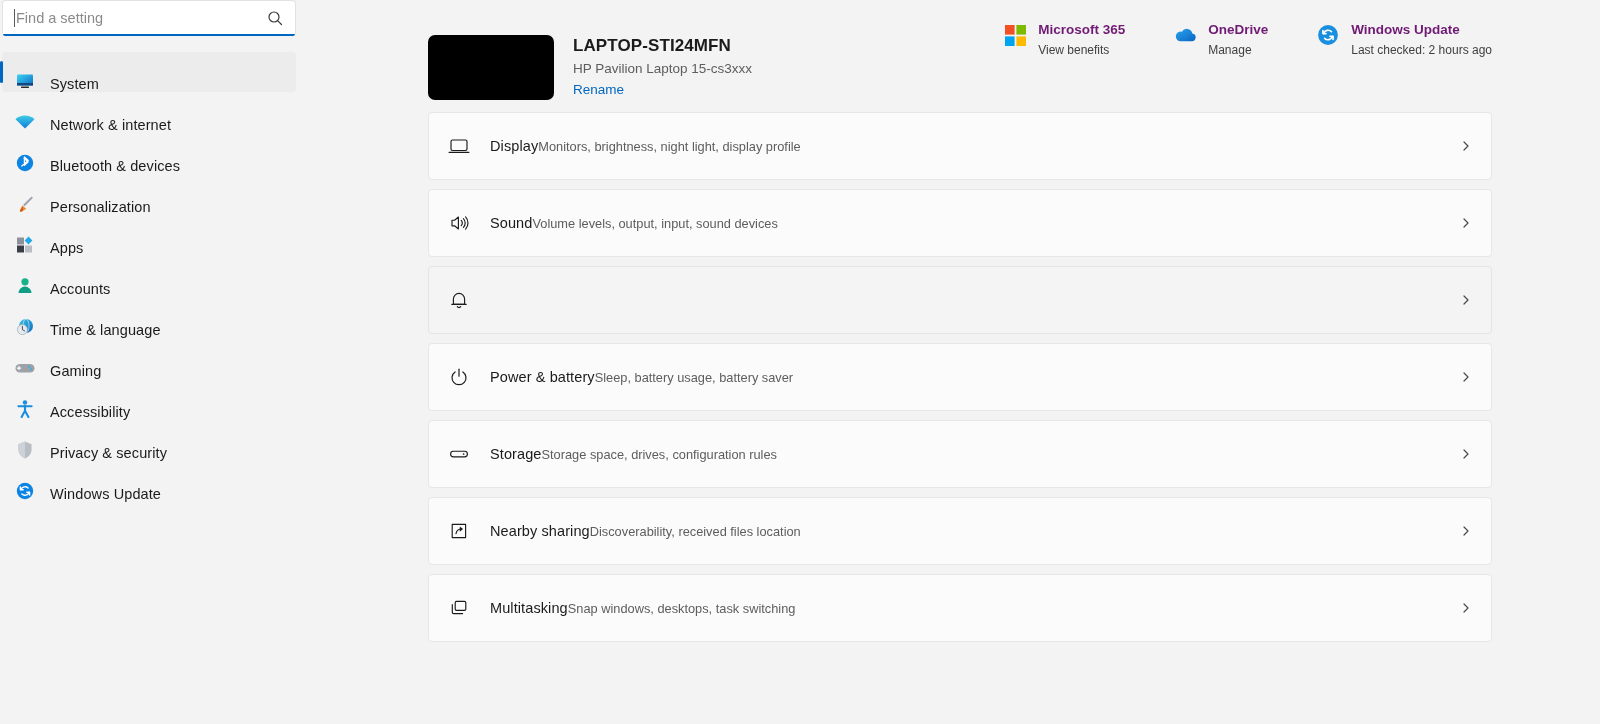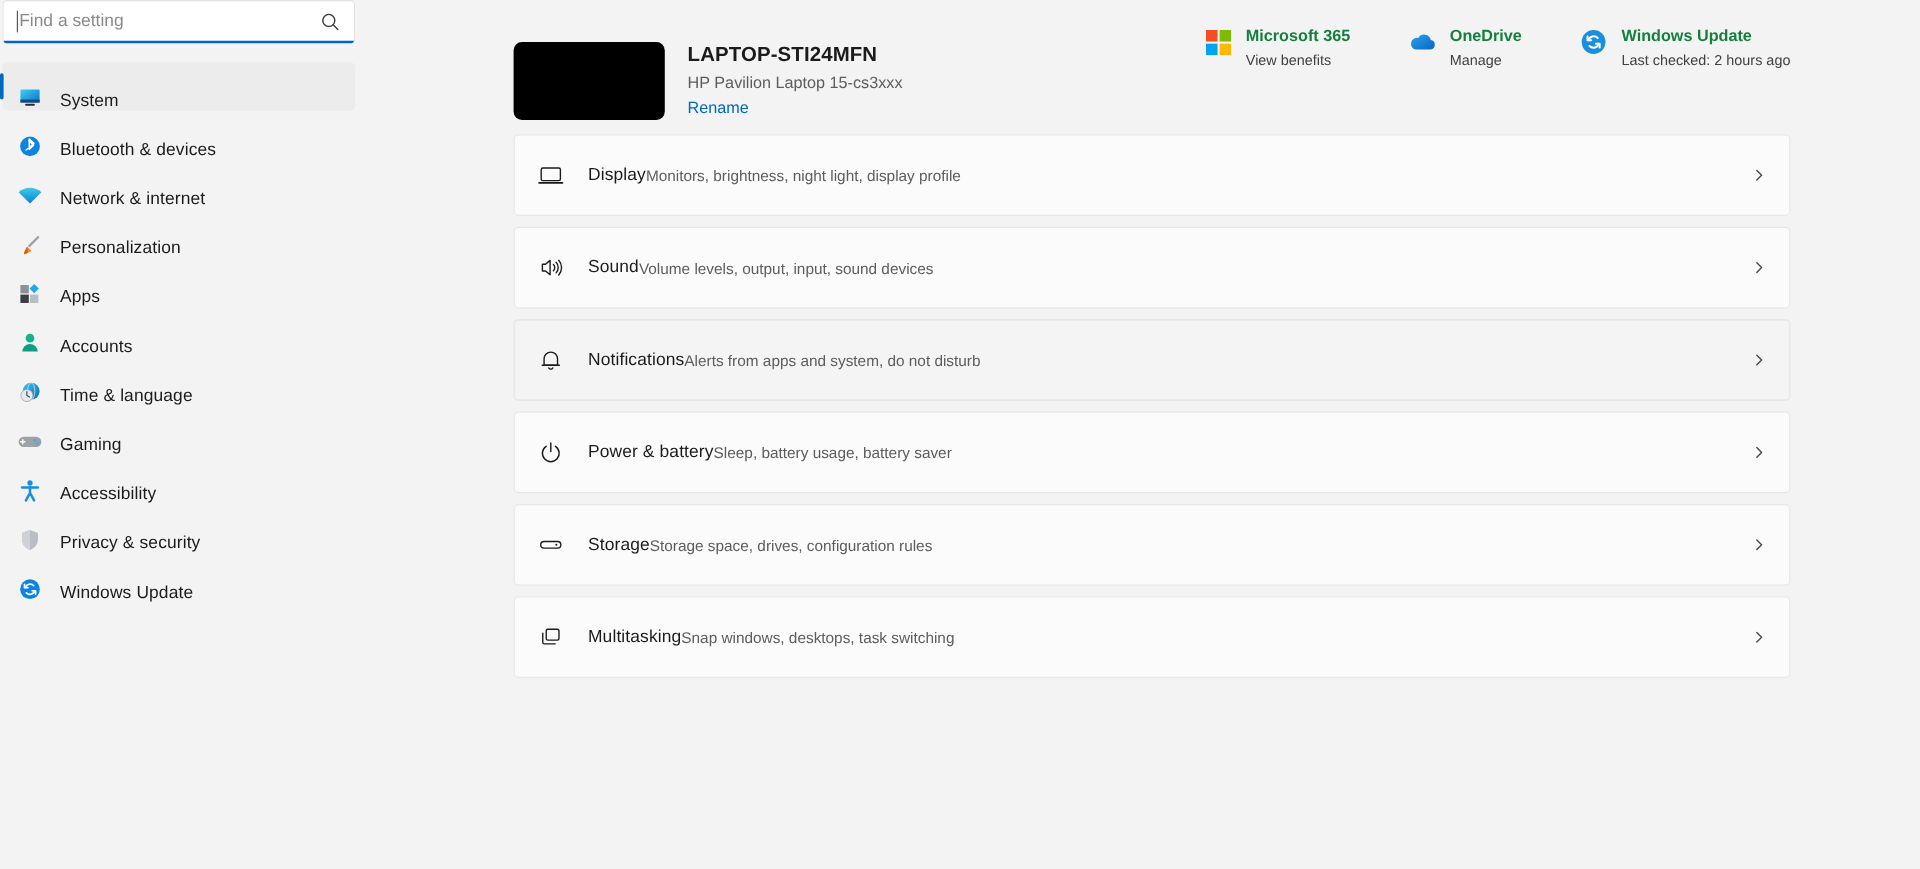--- a/index.html
+++ b/index.html
@@ -125,21 +125,21 @@
     padding: 3px 6px;
     cursor: default;
   }
   .status-card + .status-card { margin-left: 36px; }
   .status-icon {
     width: 24px; height: 24px; margin-right: 11px; margin-top: 2px;
     display: flex; align-items: center; justify-content: center;
     flex: 0 0 24px;
   }
   .status-title {
-    font-size: 13.5px; font-weight: bold; color: #15803d; line-height: 18px;
+    font-size: 13.5px; font-weight: bold; color: #701a75; line-height: 18px;
   }
   .status-sub {
     font-size: 12px; color: #404040; line-height: 18px; margin-top: 2px;
   }
 
   
   .settings-list {
     padding: 12px 0 0 0;
     margin-left: 118px;
     width: 1064px;
@@ -210,41 +210,41 @@
             <rect x="2" y="3.5" width="16" height="11" rx="1" fill="url(#g-mon)"></rect>
             <rect x="2" y="12" width="16" height="2.5" fill="#14477e"></rect>
             <rect x="6" y="15.5" width="8" height="1.6" rx=".6" fill="#2b2b2b"></rect>
           </svg>
         </span>
         <span class="nav-label">System</span>
       </div>
 
       <div class="nav-item">
         <span class="nav-icon">
-          <svg width="20" height="20" viewBox="0 0 20 20">
-            <circle cx="10" cy="10" r="8.2" fill="#0c84e4"></circle>
-            <path d="M9 5.2 13 9l-3.6 3.3V3.9l3.9 3.6L6.8 13" fill="none" stroke="#fff" stroke-width="1.25" stroke-linejoin="round" stroke-linecap="round"></path>
-          </svg>
-        </span>
-        <span class="nav-label">Bluetooth &amp; devices</span>
-      </div>
-
-      <div class="nav-item">
-        <span class="nav-icon">
           <svg width="22" height="20" viewBox="0 0 22 20">
             <defs>
                 <linearGradient id="g-wifi" x1="0" y1="0" x2="0" y2="1">
               <stop offset="0" stop-color="#3fcce3"></stop>
                   <stop offset="1" stop-color="#0c7ddb"></stop>
             </linearGradient>
               </defs>
             <path d="M1.5 7.2C4 4.8 7.4 3.5 11 3.5s7 1.3 9.5 3.7L11 16.6z" fill="url(#g-wifi)"></path>
           </svg>
         </span>
         <span class="nav-label">Network &amp; internet</span>
+      </div>
+
+      <div class="nav-item">
+        <span class="nav-icon">
+          <svg width="20" height="20" viewBox="0 0 20 20">
+            <circle cx="10" cy="10" r="8.2" fill="#0c84e4"></circle>
+            <path d="M9 5.2 13 9l-3.6 3.3V3.9l3.9 3.6L6.8 13" fill="none" stroke="#fff" stroke-width="1.25" stroke-linejoin="round" stroke-linecap="round"></path>
+          </svg>
+        </span>
+        <span class="nav-label">Bluetooth &amp; devices</span>
       </div>
 
       <div class="nav-item">
         <span class="nav-icon">
           <svg width="20" height="20" viewBox="0 0 20 20">
             <path d="M16.6 2.4 8.2 10.8l1.4 1.4 8.4-8.4z" fill="#9aa3ad"></path>
             <path d="M7.6 11.4 5 16.6c-.3.7.4 1.4 1.1 1.1l5.2-2.6z" fill="#f08a2e"></path>
             <path d="M7.6 11.4 5 16.6c-.3.7.4 1.4 1.1 1.1l2-1z" fill="#d65f12"></path>
           </svg>
         </span>
@@ -439,24 +439,20 @@
       </div>
 
       <div class="setting-row hover">
         <span class="setting-icon">
           <svg width="22" height="22" viewBox="0 0 22 22" fill="none" stroke="currentColor" stroke-width="1.15">
             <path d="M5.4 15.4V10a5.6 5.6 0 0 1 11.2 0v5.4z" stroke-linejoin="round"></path>
             <line x1="3.8" y1="15.4" x2="18.2" y2="15.4" stroke-linecap="round"></line>
             <path d="M9.3 17.6a1.9 1.9 0 0 0 3.4 0" stroke-linecap="round"></path>
           </svg>
         </span>
-        <span class="setting-text">
-          <span class="setting-title">Notifications</span>
-          <span class="setting-desc">Alerts from apps and system, do not disturb</span>
-        </span>
         <span class="chevron">
           <svg width="12" height="12" viewBox="0 0 12 12" fill="none" stroke="currentColor" stroke-width="1.2">
             <polyline points="4,2 8,6 4,10" stroke-linecap="round" stroke-linejoin="round"></polyline>
           </svg>
         </span>
       </div>
 
 
       <div class="setting-row">
         <span class="setting-icon">
@@ -487,20 +483,38 @@
           <span class="setting-title">Storage</span>
           <span class="setting-desc">Storage space, drives, configuration rules</span>
         </span>
         <span class="chevron">
           <svg width="12" height="12" viewBox="0 0 12 12" fill="none" stroke="currentColor" stroke-width="1.2">
             <polyline points="4,2 8,6 4,10" stroke-linecap="round" stroke-linejoin="round"></polyline>
           </svg>
         </span>
       </div>
 
+      <div class="setting-row">
+        <span class="setting-icon">
+          <svg width="22" height="22" viewBox="0 0 22 22" fill="none" stroke="currentColor" stroke-width="1.15">
+            <path d="M4.2 4.4h13.4v13.2H4.2z" stroke-linejoin="round"></path>
+            <path d="M8 13.6c.6-3 3-4.6 5.6-4.8" stroke-linecap="round"></path>
+            <path d="M11.8 6.4 15 9.1l-3.2 2.7z" fill="currentColor" stroke="none"></path>
+          </svg>
+        </span>
+        <span class="setting-text">
+          <span class="setting-title">Nearby sharing</span>
+          <span class="setting-desc">Discoverability, received files location</span>
+        </span>
+        <span class="chevron">
+          <svg width="12" height="12" viewBox="0 0 12 12" fill="none" stroke="currentColor" stroke-width="1.2">
+            <polyline points="4,2 8,6 4,10" stroke-linecap="round" stroke-linejoin="round"></polyline>
+          </svg>
+        </span>
+      </div>
 
       <div class="setting-row">
         <span class="setting-icon">
           <svg width="22" height="22" viewBox="0 0 22 22" fill="none" stroke="currentColor" stroke-width="1.15">
             <rect x="7.2" y="4.4" width="10.6" height="9" rx="1.3"></rect>
             <path d="M14.6 16.6H5.6a1.3 1.3 0 0 1-1.3-1.3V7.6" stroke-linecap="round" stroke-linejoin="round"></path>
           </svg>
         </span>
         <span class="setting-text">
           <span class="setting-title">Multitasking</span>

